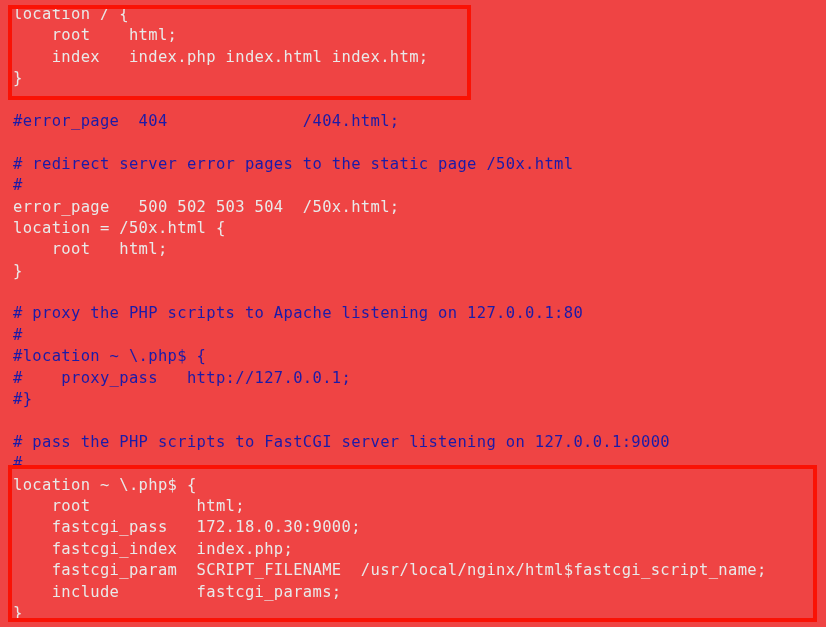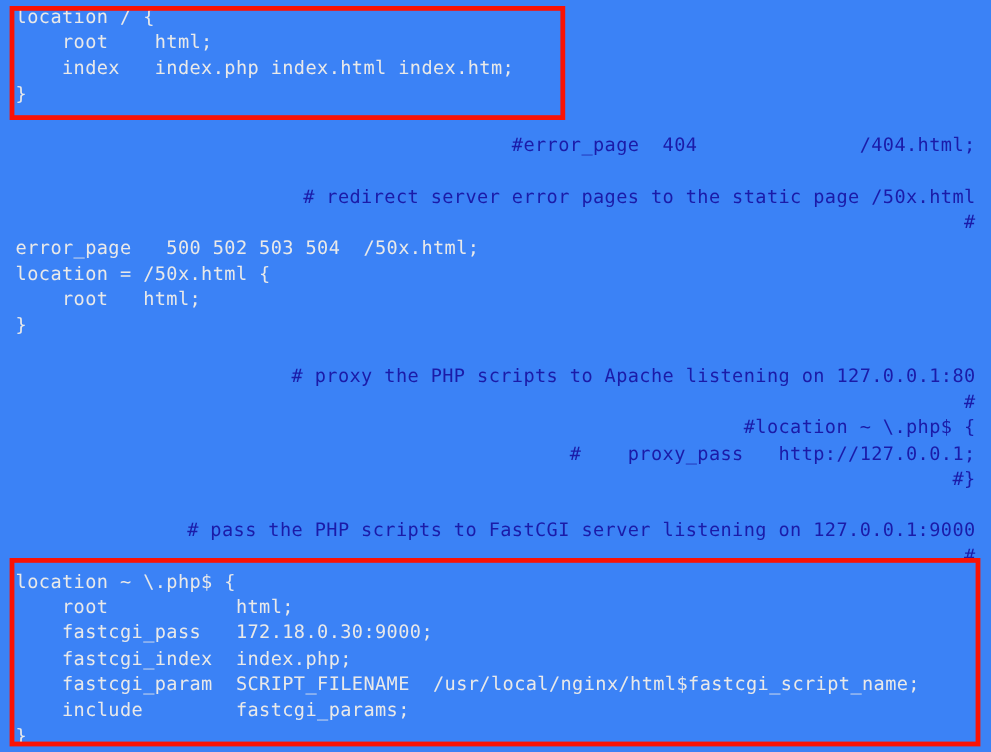--- a/index.html
+++ b/index.html
@@ -14,41 +14,41 @@
     position: relative;
     font-family: "DejaVu Sans Mono", "Liberation Mono", monospace;
   }
 
   #terminal {
     position: absolute;
     left: 0;
     top: 0;
     width: 826px;
     height: 627px;
-    background: #3b82f6;
+    background: #ef4444;
   }
 
   #code {
     position: absolute;
     left: 13px;
     top: 4px;
     width: 800px;
     font-size: 15.5px;
     line-height: 21.4px;
     letter-spacing: 0.33px;
     white-space: pre;
     color: #e6e6e6;
   }
 
   .ln {
     display: block;
     height: 21.4px;
     white-space: pre;
   }
-  .ln.cmt { color: #1b1ba8; text-align: right; }
+  .ln.cmt { color: #1b1ba8; }
   .ln.code { color: #e9e9e9; }
   .ln.blank { color: transparent; }
 
   .hl-box {
     position: absolute;
     border: 4px solid #fa1205;
     box-sizing: border-box;
     pointer-events: none;
     background: transparent;
   }

